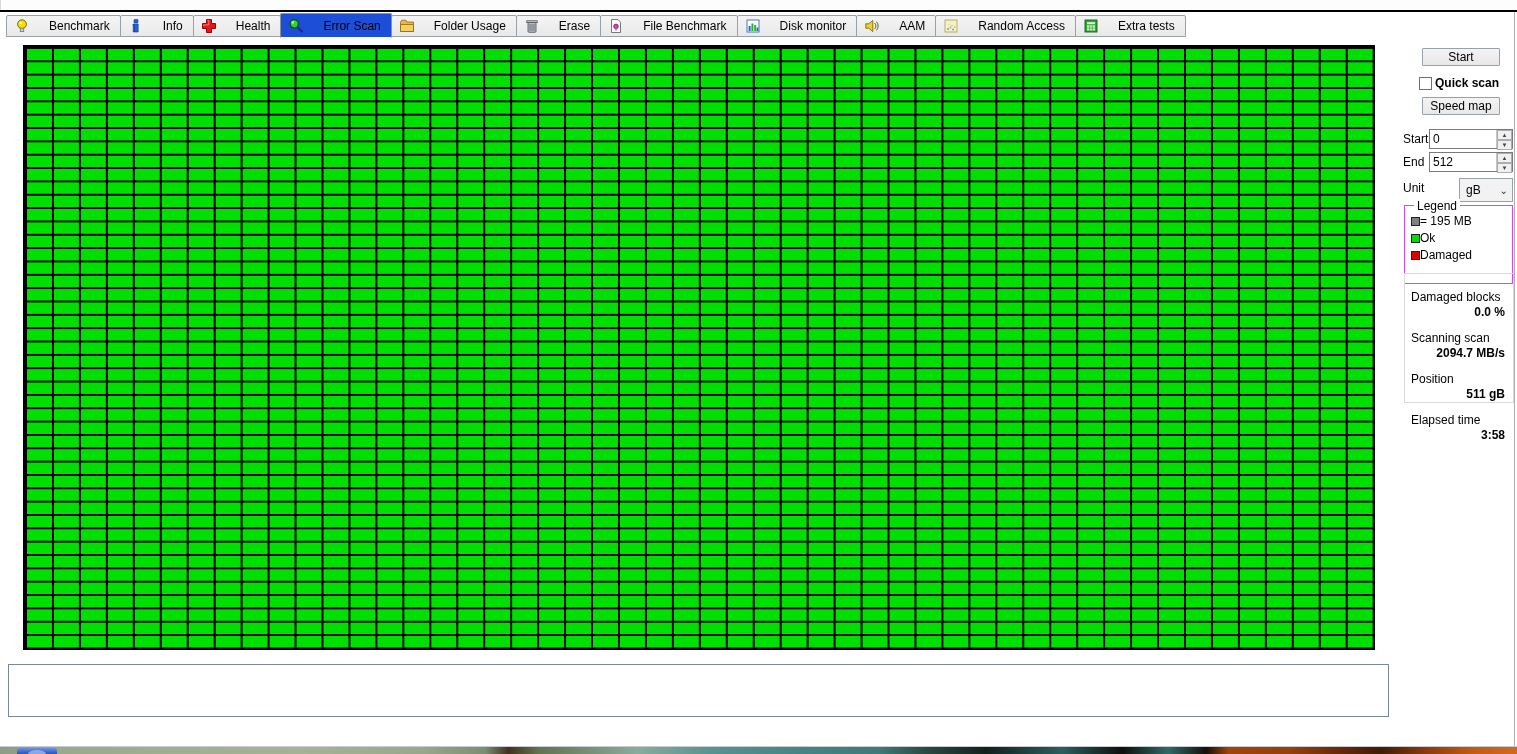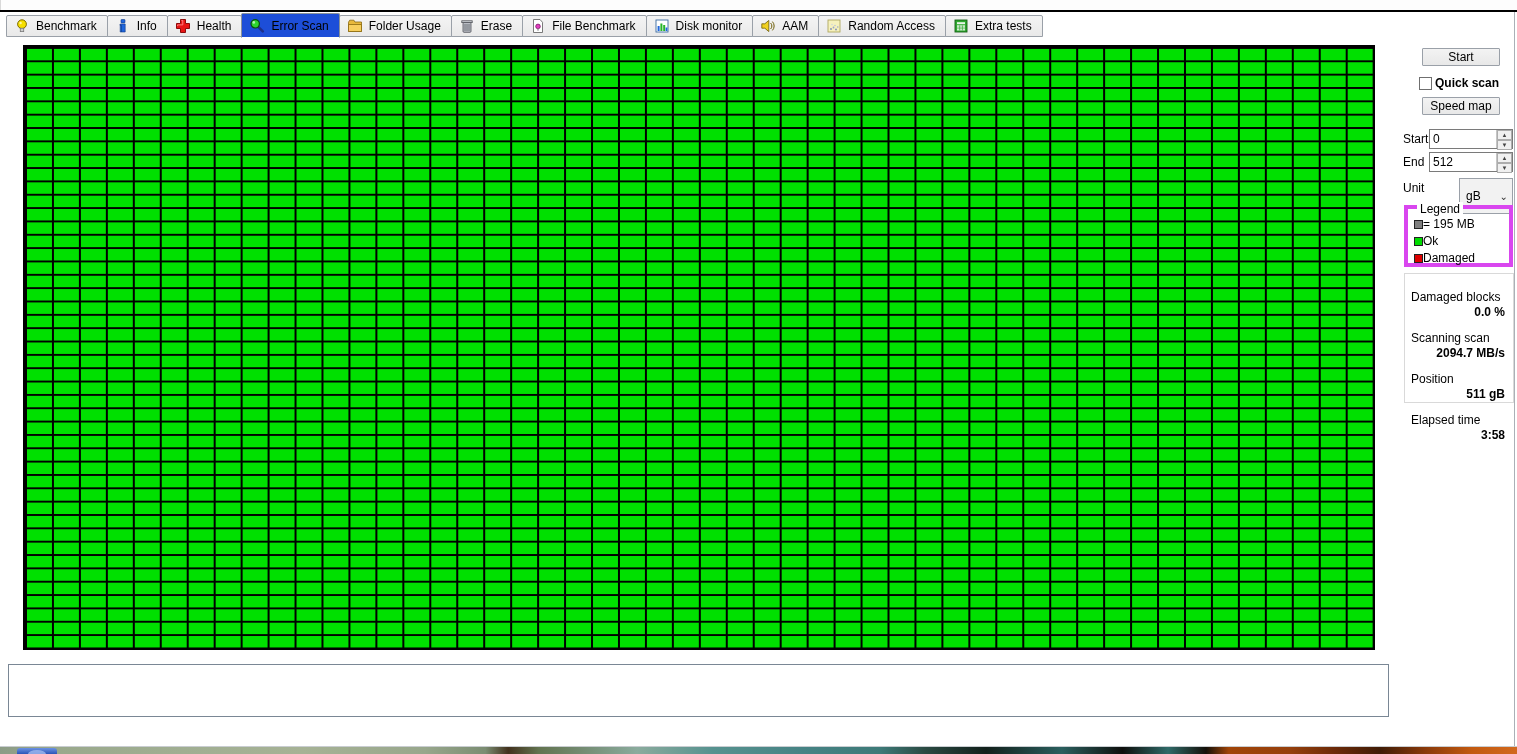--- a/index.html
+++ b/index.html
@@ -7,21 +7,21 @@
   body { font-family:"Liberation Sans", sans-serif; font-size:12px; color:#000; background:#fff; position:relative; }
 
   
   .top-strip { position:absolute; left:0; top:0; width:1517px; height:10px; background:#fdfdfd; border-left:1px solid #d9d9d9; }
   .top-black-line { position:absolute; left:0; top:10px; width:1517px; height:2px; background:#000; }
   .right-window-border { position:absolute; left:1514px; top:12px; width:1px; height:735px; background:#aab0b6; }
   .bottom-window-edge { position:absolute; left:0; top:746px; width:1517px; height:1px; background:#c9cdd1; }
 
   
   .tabbar { position:absolute; left:6px; top:12px; height:25px; display:flex; align-items:flex-end; }
-  .tab { display:flex; align-items:center; gap:6px; height:22px; padding:0 10px 0 7px;
+  .tab { display:flex; align-items:center; gap:19px; height:22px; padding:0 10px 0 7px;
          background:linear-gradient(#f4f4f4,#e9e9e9); border:1px solid #9aa0a8; border-radius:2px 2px 0 0;
          margin-right:-1px; cursor:default; white-space:nowrap; position:relative; }
   .tab.active { height:25px; background:#1d4ed8; border-color:#8a9299; border-bottom:1px solid #fff; z-index:5; margin-bottom:-1px;align-items:center; }
   .tab .ticon { width:16px; height:16px; flex:0 0 16px; }
   .tab-label { font-size:12px; }
 
   
   .scan-grid { position:absolute; left:23px; top:45px; width:1352px; height:605px;
     border:2px solid var(--line,#000);
     background-color:var(--ok,#00e000);
@@ -42,25 +42,25 @@
   .numrow { position:absolute; left:0; display:flex; align-items:center; }
   .numrow .lbl { width:26px; }
   .row-start { top:84px; }
   .row-end { top:107px; }
   .numfield { position:relative; width:84px; height:20px; border:1px solid #7a7a7a; background:#fff; display:flex; }
   .numfield input { border:none; outline:none; width:66px; height:100%; font-family:"Liberation Sans",sans-serif; font-size:12px; padding-left:3px; }
   .spin { width:16px; height:100%; display:flex; flex-direction:column; border-left:1px solid #c5c5c5; }
   .spin span { flex:1; font-size:6px; line-height:8px; text-align:center; background:#f0f0f0; border:1px solid #adadad; color:#444; }
   .unitrow { position:absolute; top:133px; left:0; width:110px; }
   .unitrow .lbl { position:absolute; left:0; top:3px; }
-  .combo { position:absolute; left:56px; top:0; width:54px; height:36px; border:1px solid #9aa0a8; background:#f2f2f2;
+  .combo { position:absolute; left:56px; top:0; width:54px; height:24px; border:1px solid #9aa0a8; background:#f2f2f2;
            display:flex; align-items:center; justify-content:space-between; padding:0 4px 0 6px; }
   .combo .chev { font-size:10px; color:#333; }
 
-  .legendbox { position:absolute; left:1px; top:160px; width:109px; height:62px; border:4px solid #d946ef; padding:8px 0 5px 6px; }
+  .legendbox { position:absolute; left:1px; top:160px; width:109px; height:79px; border:1px solid #d946ef; padding:8px 0 5px 6px; }
   .legendbox .gtitle { position:absolute; left:9px; top:-7px; background:#fff; padding:0 3px; }
   .legrow { display:flex; align-items:center; gap:0; margin-bottom:3px; }
   .swatch { width:9px; height:9px; border:1px solid #222; display:inline-block; }
 
   .statsbox { position:absolute; left:1px; top:228px; width:110px; height:130px; border:1px solid #d9d9d9; padding:4px 6px 0 6px; }
   .stat-label { margin-top:12px; }
   .stat-value { font-weight:bold; font-size:12px; text-align:right; margin:1px 2px 3px 0; }
 
   
   .bottom-box { position:absolute; left:8px; top:664px; width:1381px; height:53px; background:#fff; border:1px solid #7a8795; }

